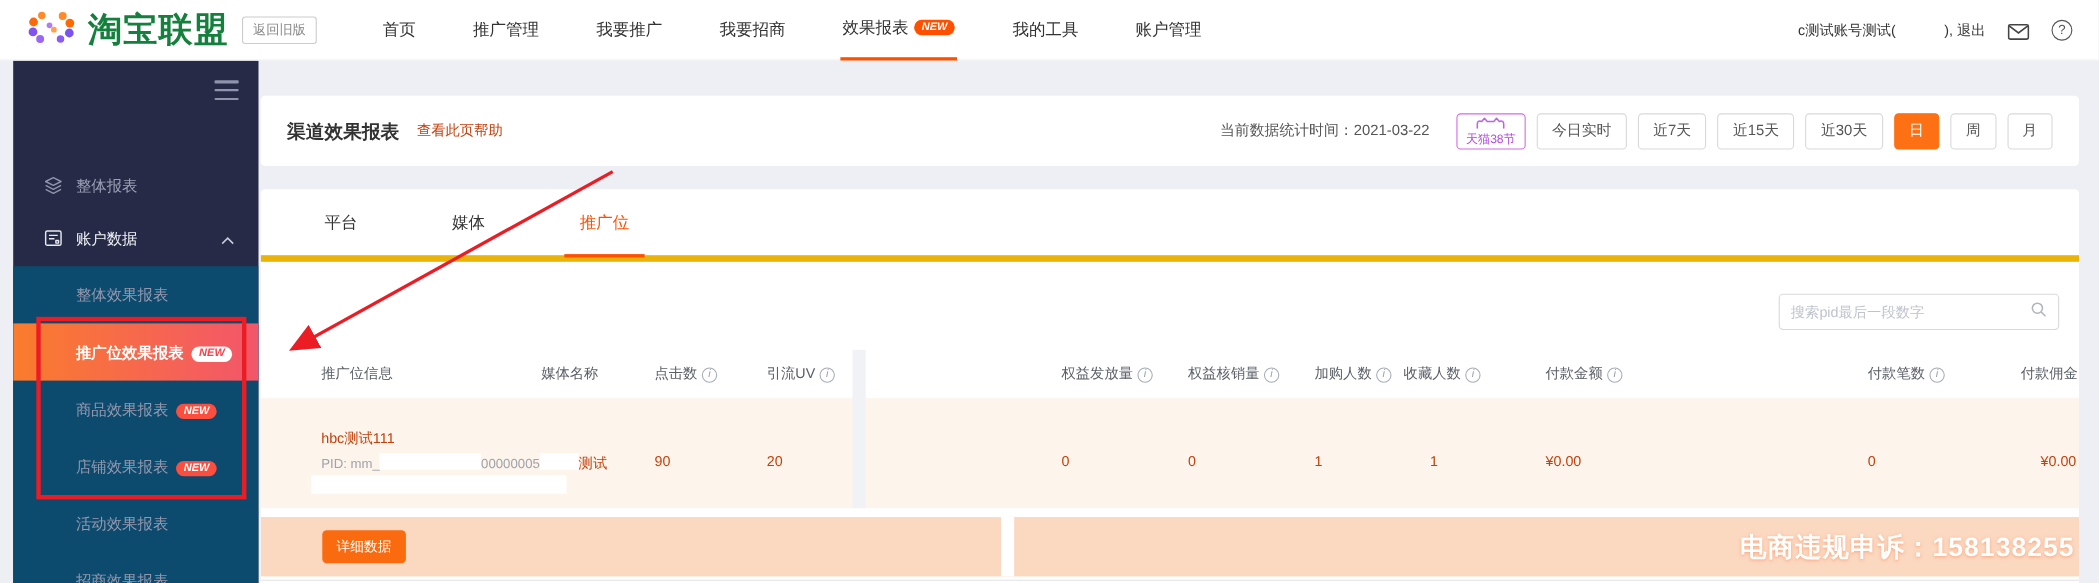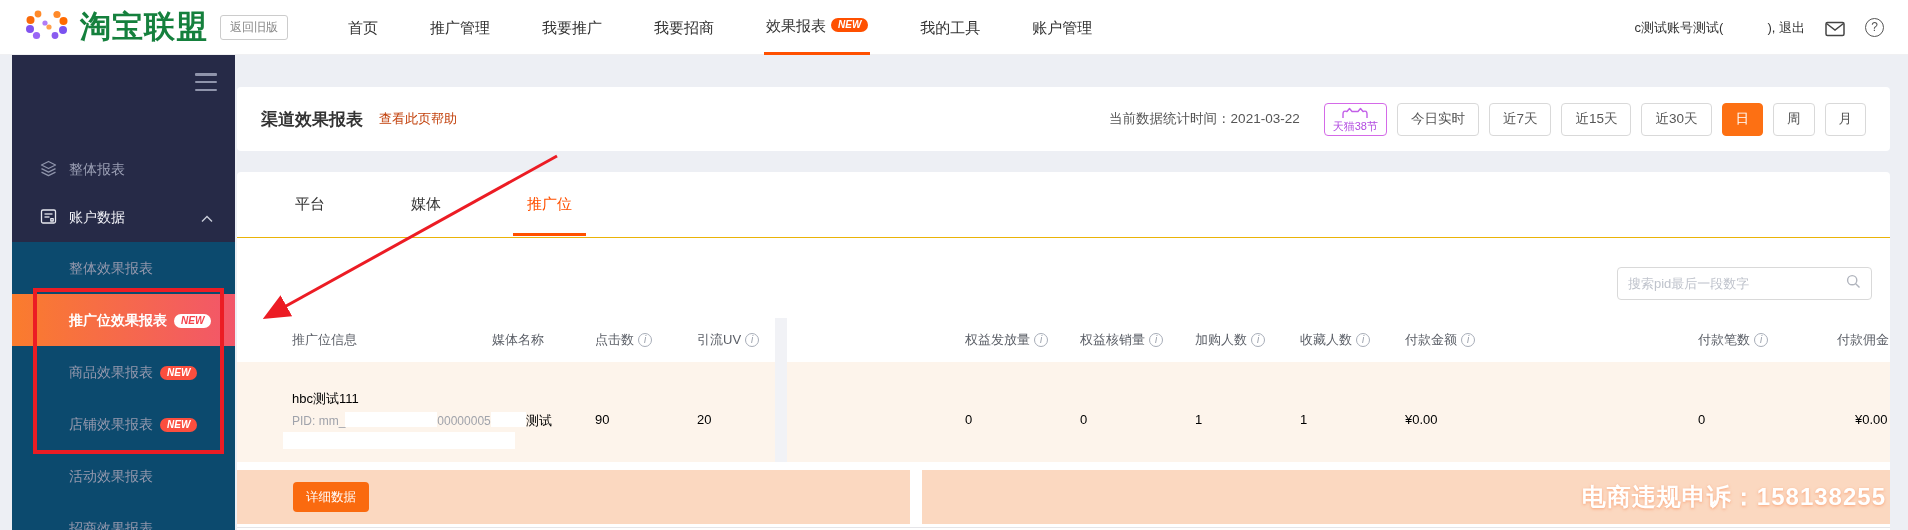--- a/index.html
+++ b/index.html
@@ -54,40 +54,40 @@
   .stat-time { font-size:13.5px; color:#555; margin-right:14px; white-space:nowrap; }
   .fbtn { height:33px; border:1px solid #d9d9d9; border-radius:4px; background:#fff; color:#555;
           font-size:13.5px; padding:0 13px; display:flex; align-items:center; justify-content:center;
           cursor:pointer; white-space:nowrap; }
   .fbtn.active { background:#fd7013; border-color:#fd7013; color:#fff; }
   .fbtn.tmall { border-color:#d46ae8; color:#b24be0; flex-direction:column; padding:2px 8px 1px; font-size:11px; line-height:1.1; }
 
   .card2 { position:absolute; left:14px; top:117px; width:1653px; height:358px; background:#fff;
            border-radius:4px 4px 0 0; overflow:hidden; }
   .tabs { position:absolute; left:0; top:0; width:1653px; height:66px; display:flex; align-items:center;
-          padding-left:58px; gap:86px; border-bottom:1px solid #eab308; }
+          padding-left:58px; gap:86px; border-bottom:6px solid #eab308; }
   .tab { font-size:15px; color:#333; cursor:pointer; position:relative; white-space:nowrap; }
   .tab.active { color:#ff5000; }
   .tab.active::after { content:""; position:absolute; left:-14px; right:-14px; bottom:-22px; height:3px; background:#ff5000; }
 
   .search-box { position:absolute; top:95px; right:18px; width:255px; height:33px; border:1px solid #d9d9d9;
                 border-radius:4px; display:flex; align-items:center; padding:0 10px; background:#fff; }
   .search-box input { flex:1; border:none; outline:none; font-size:13px; color:#333; background:transparent;
                       font-family:inherit; }
   .search-box input::placeholder { color:#bfc3cc; }
 
   .thead { position:absolute; left:0; top:146px; width:1653px; height:44px; background:#fff; }
   .th { position:absolute; top:0; height:44px; line-height:44px; font-size:13px; color:#5a5e66; white-space:nowrap; }
   .info-i { display:inline-block; width:14px; height:14px; border:1px solid #a7adb8; border-radius:50%;
             color:#9aa0ab; font-size:10px; line-height:12px; text-align:center; margin-left:4px;
             vertical-align:1px; font-style:italic; cursor:pointer; }
   .col-gap { position:absolute; left:538px; top:146px; width:12px; height:144px; background:#f1f2f6; z-index:3; }
 
   .trow { position:absolute; left:0; top:190px; width:1653px; height:100px; background:#fdf4eb; }
-  .td { position:absolute; font-size:13px; color:#000000; white-space:nowrap; }
+  .td { position:absolute; font-size:13px; color:#c2410c; white-space:nowrap; }
   .muted { color:#a0a3ab; font-size:12px; }
   .wredact { display:inline-block; background:#fff; vertical-align:-2px; }
 
   .banner { position:absolute; left:0; top:298px; width:1653px; height:54px; background:#fbd8c0; }
   .banner-gap { position:absolute; left:673px; top:0; width:12px; height:54px; background:#fff; }
   .detail-btn { position:absolute; left:56px; top:12px; height:30px; line-height:30px; background:#fa6a0f;
                 color:#fff; font-size:12.5px; border:none; border-radius:4px; padding:0 13px; cursor:pointer;
                 font-family:inherit; }
   .watermark { position:absolute; right:4px; top:11px; font-size:24px; font-weight:bold; color:#fff;
                letter-spacing:1px; text-shadow:0 1px 3px rgba(250,120,60,.55); white-space:nowrap; }
@@ -239,21 +239,21 @@
       </div>
 
       <div class="thead">
         <span class="th" style="left:55px;">推广位信息</span>
         <span class="th" style="left:255px;">媒体名称</span>
         <span class="th" style="left:358px;"><span>点击数</span><span class="info-i">i</span></span>
         <span class="th" style="left:460px;"><span>引流UV</span><span class="info-i">i</span></span>
         <span class="th" style="left:728px;"><span>权益发放量</span><span class="info-i">i</span></span>
         <span class="th" style="left:843px;"><span>权益核销量</span><span class="info-i">i</span></span>
         <span class="th" style="left:958px;"><span>加购人数</span><span class="info-i">i</span></span>
-        <span class="th" style="left:1063px;"><span>收藏人数</span><span class="info-i">i</span></span>
+        <span class="th" style="left:1039px;"><span>收藏人数</span><span class="info-i">i</span></span>
         <span class="th" style="left:1168px;"><span>付款金额</span><span class="info-i">i</span></span>
         <span class="th" style="left:1461px;"><span>付款笔数</span><span class="info-i">i</span></span>
         <span class="th" style="left:1600px;"><span>付款佣金</span></span>
       </div>
 
       <div class="col-gap"></div>
 
       <div class="trow">
         <span class="td" style="left:55px; top:28px;">hbc测试111</span>
         <span class="td muted" style="left:55px; top:50px;"><span>PID: mm_</span><span class="wredact" style="width:92px;height:15px;"></span><span>00000005</span><span class="wredact" style="width:28px;height:15px;"></span></span>

